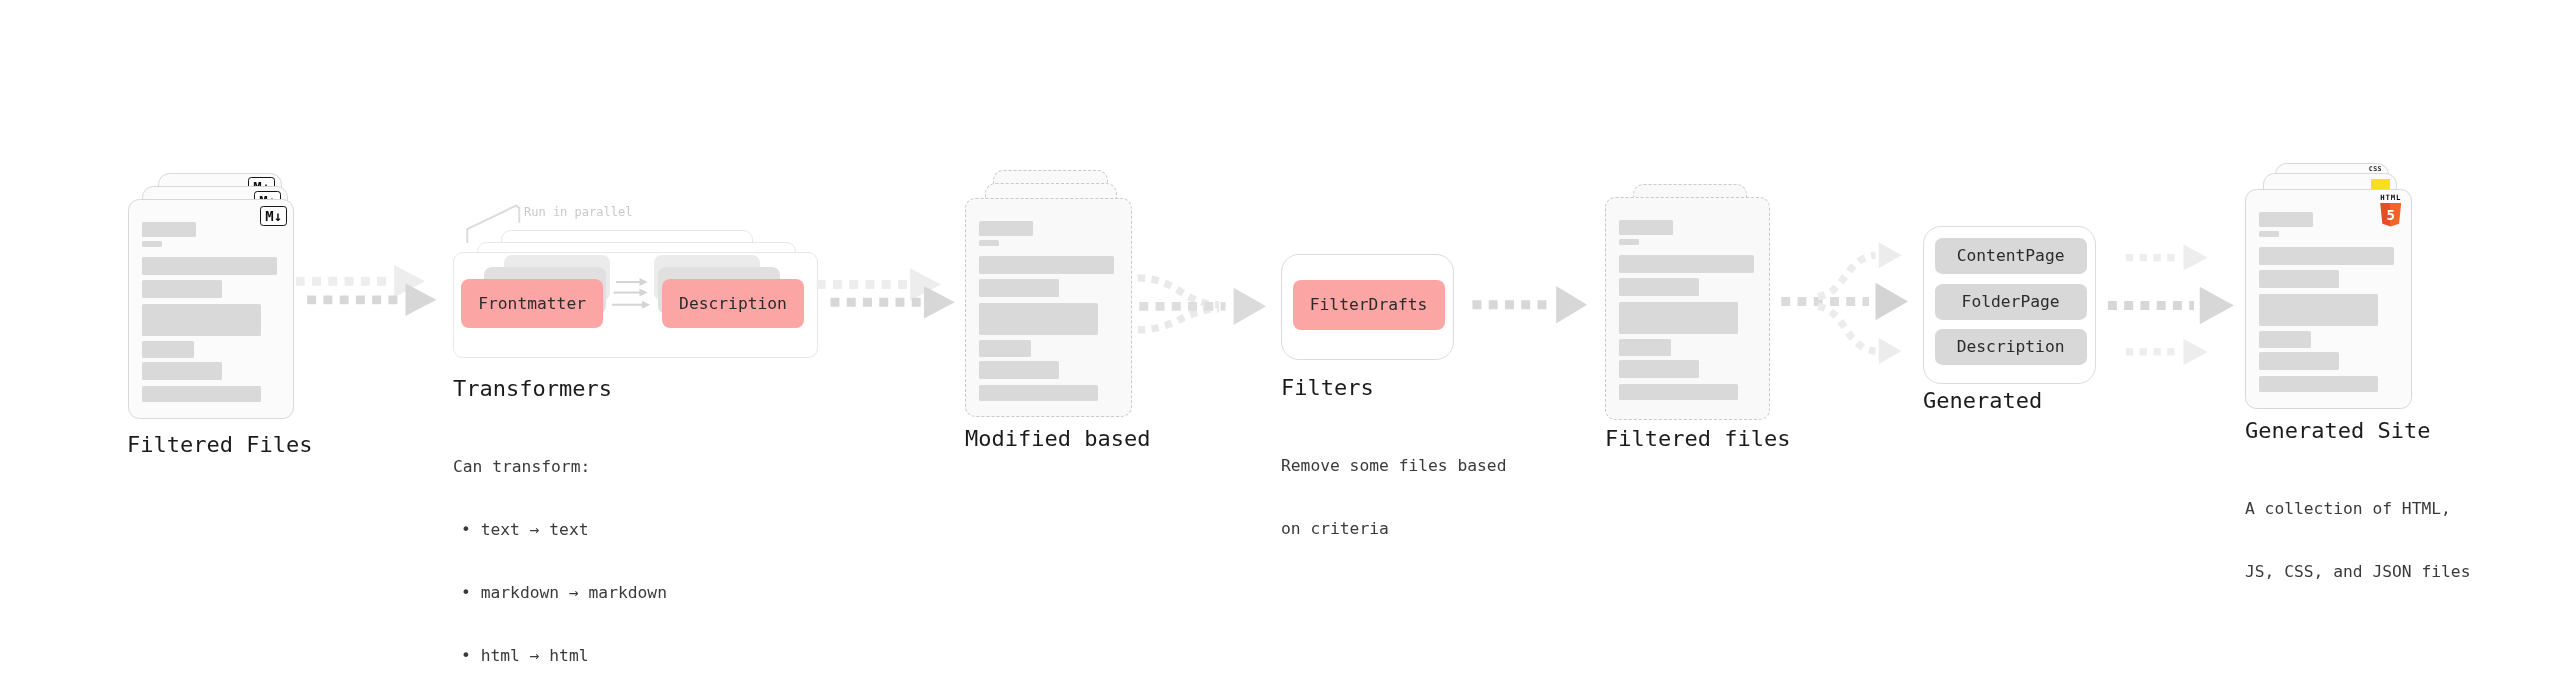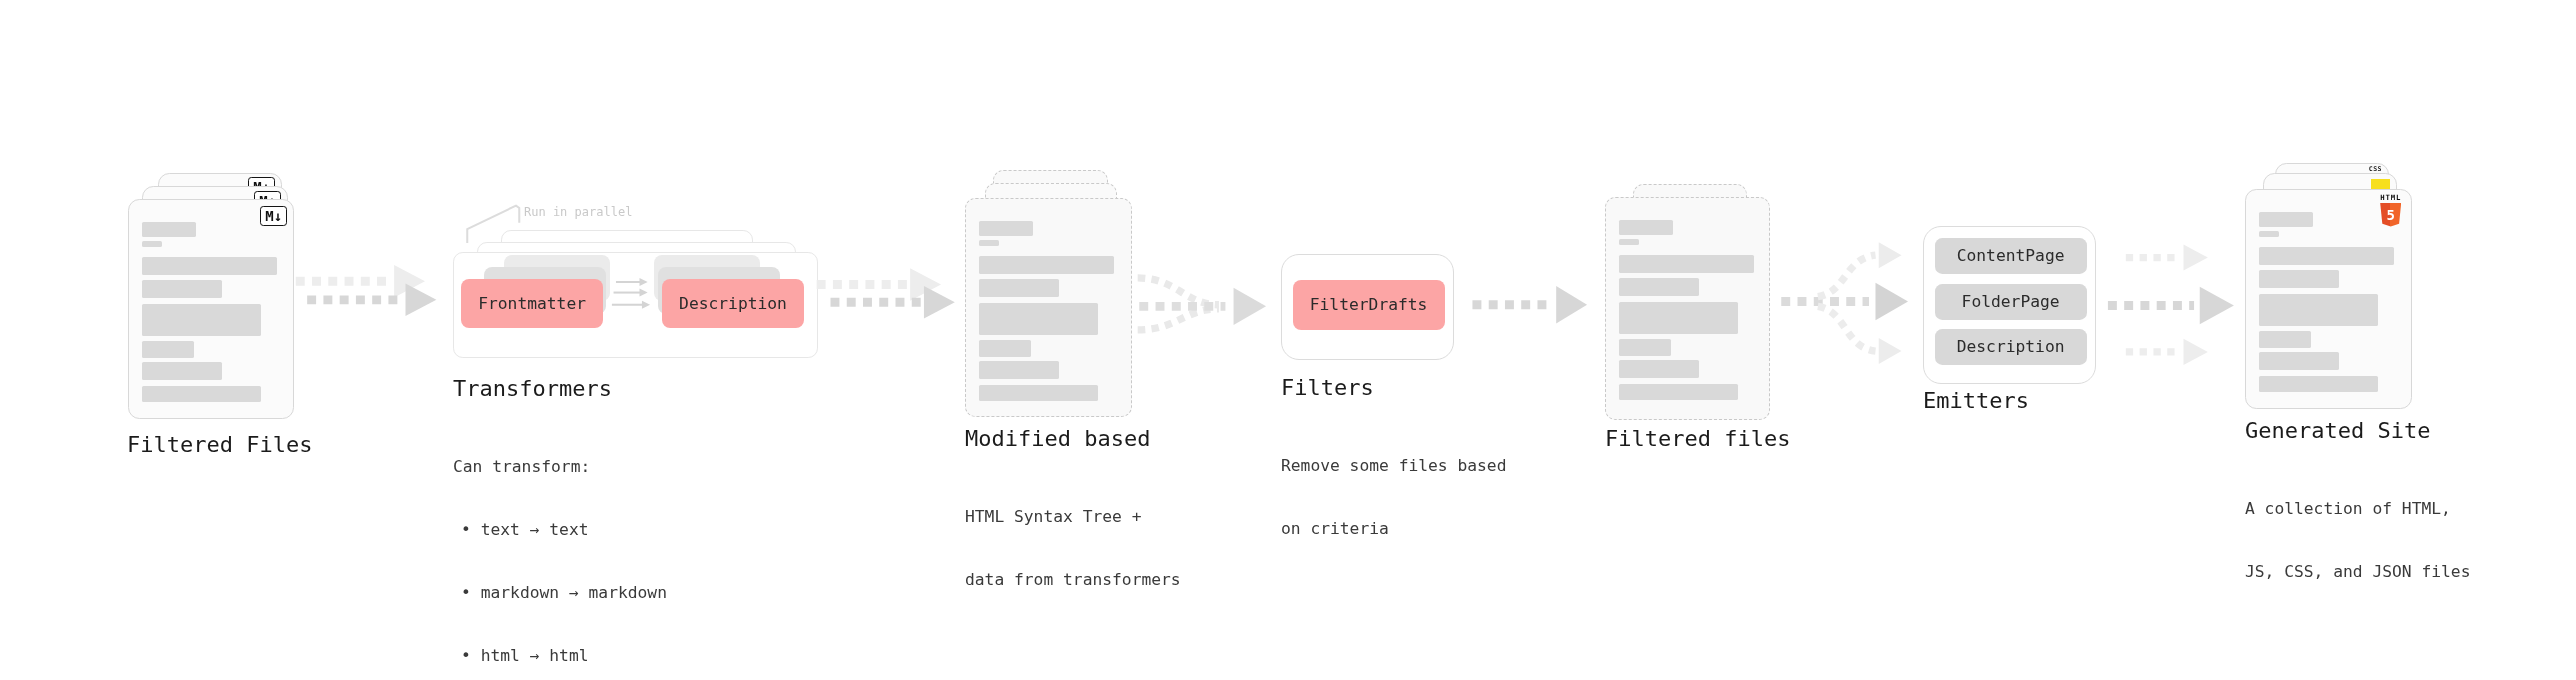--- a/index.html
+++ b/index.html
@@ -110,24 +110,20 @@
         <div class="bar b3"></div>
         <div class="bar b4"></div>
         <div class="bar b5"></div>
         <div class="bar b6"></div>
         <div class="bar b7"></div>
         <div class="bar b8"></div>
       </div>
     </div>
   </div>
   <div class="title" style="left:965px;top:425px;">Modified based</div>
-  <div class="bodytext" style="left:965px;top:464px;">
-    <div>HTML Syntax Tree +</div>
-    <div>data from transformers</div>
-  </div>
 
   <div class="panel" style="left:1281px;top:254px;width:173px;height:106px;">
     <div class="nodebox" style="left:10.6px;top:25px;width:152px;height:50px;line-height:50px;">FilterDrafts</div>
   </div>
   <div class="title" style="left:1281px;top:374px;">Filters</div>
   <div class="bodytext" style="left:1281px;top:413px;">
     <div>Remove some files based</div>
     <div>on criteria</div>
   </div>
 
@@ -146,21 +142,21 @@
       </div>
     </div>
   </div>
   <div class="title" style="left:1605px;top:425px;">Filtered files</div>
 
   <div class="panel" style="left:1923px;top:226px;width:173px;height:158px;">
     <div class="emitbox" style="top:11.4px;">ContentPage</div>
     <div class="emitbox" style="top:57px;">FolderPage</div>
     <div class="emitbox" style="top:102px;">Description</div>
   </div>
-  <div class="title" style="left:1923px;top:387px;">Emitters</div>
+  <div class="title" style="left:1923px;top:387px;">Generated</div>
 
   <div class="abs" style="left:2245px;top:161px;width:183px;height:248px;">
     <div class="card" style="left:30px;top:1.6px;width:114px;height:34px;">
       <div class="cssbadge">
         <div class="csstext">CSS</div>
         <div class="cssbar"></div>
       </div>
     </div>
     <div class="card" style="left:18px;top:12.2px;width:134px;height:36px;">
       <div class="jsbadge"></div>

